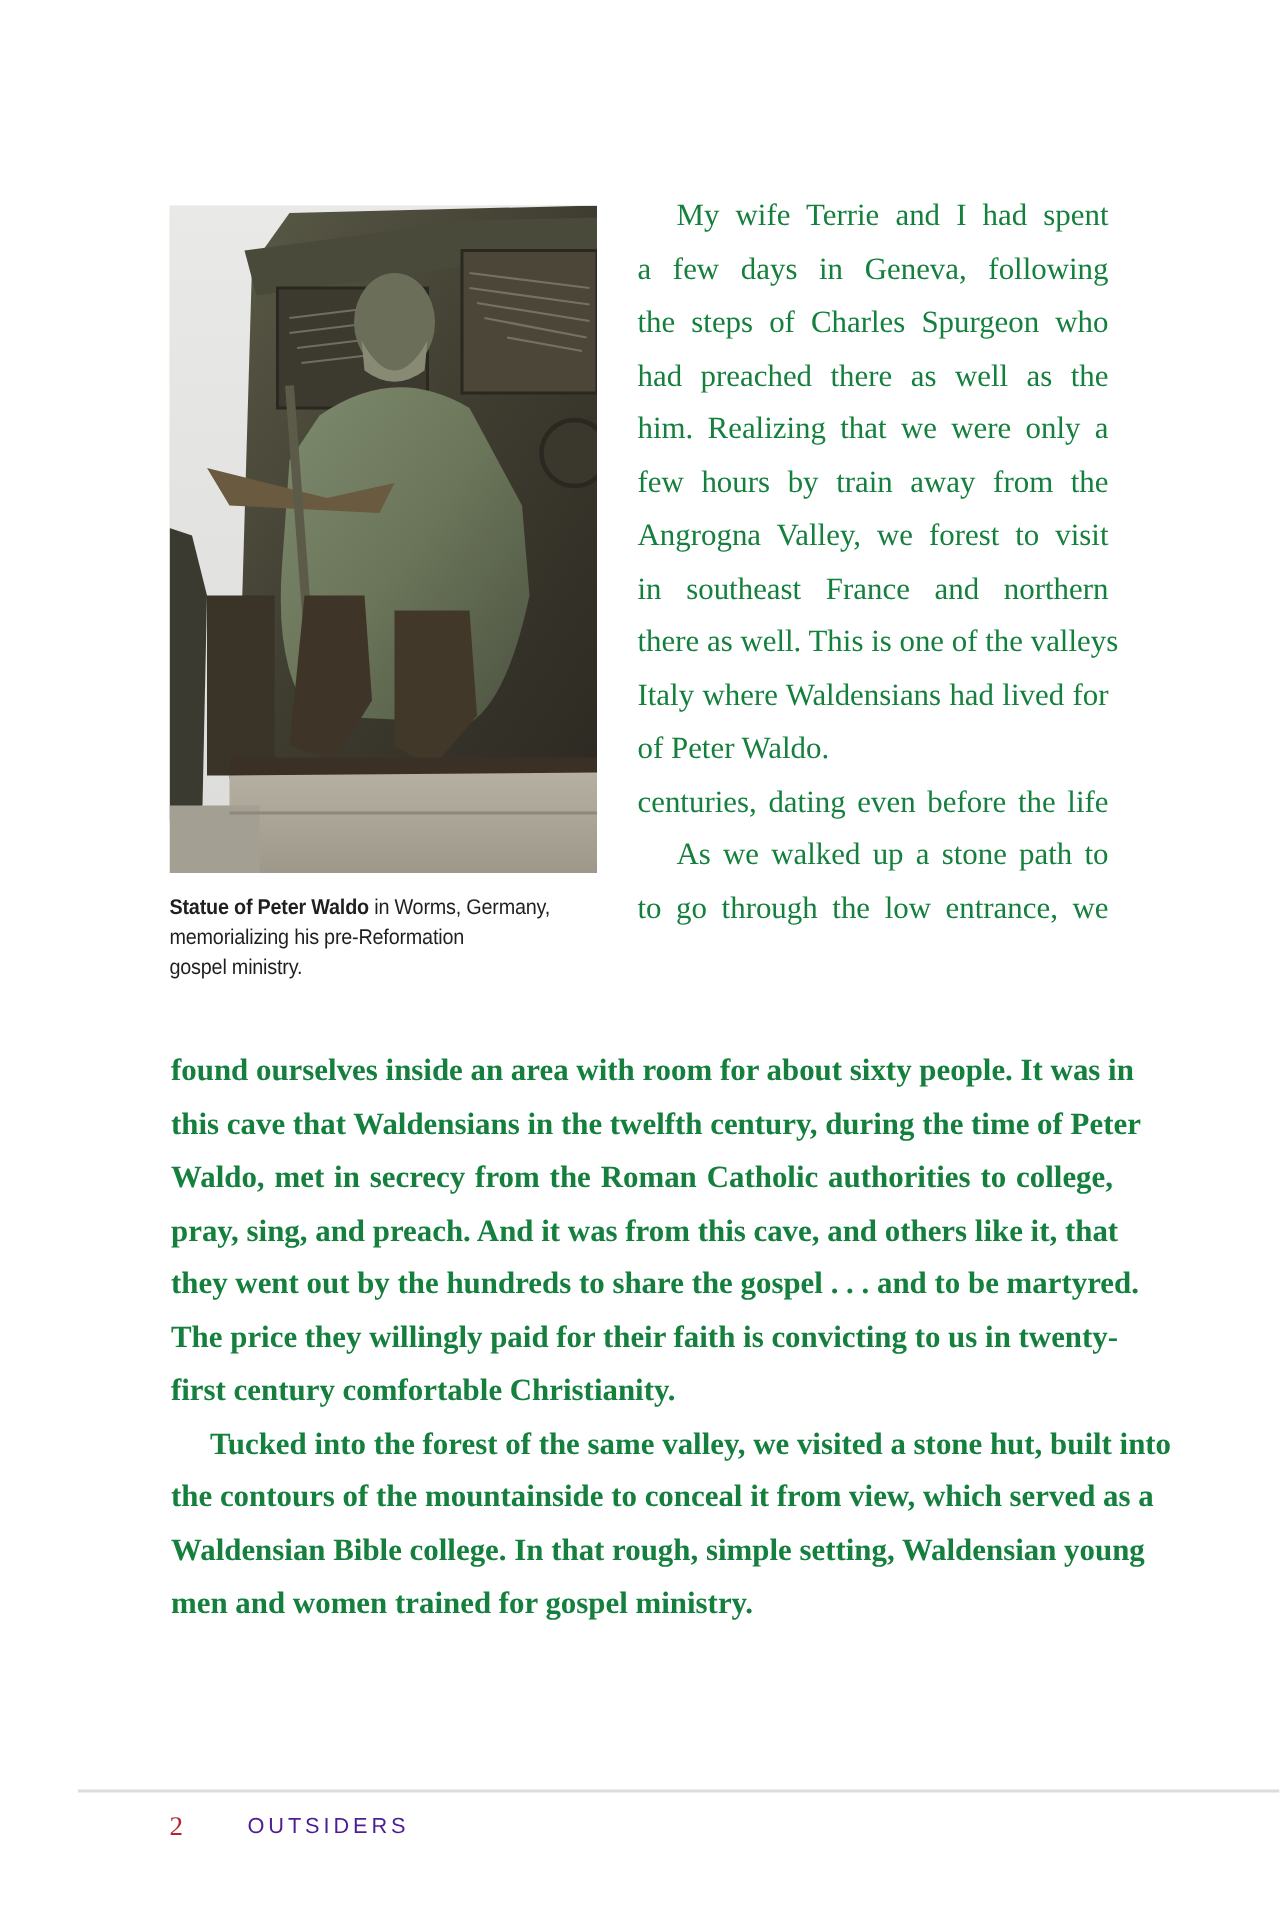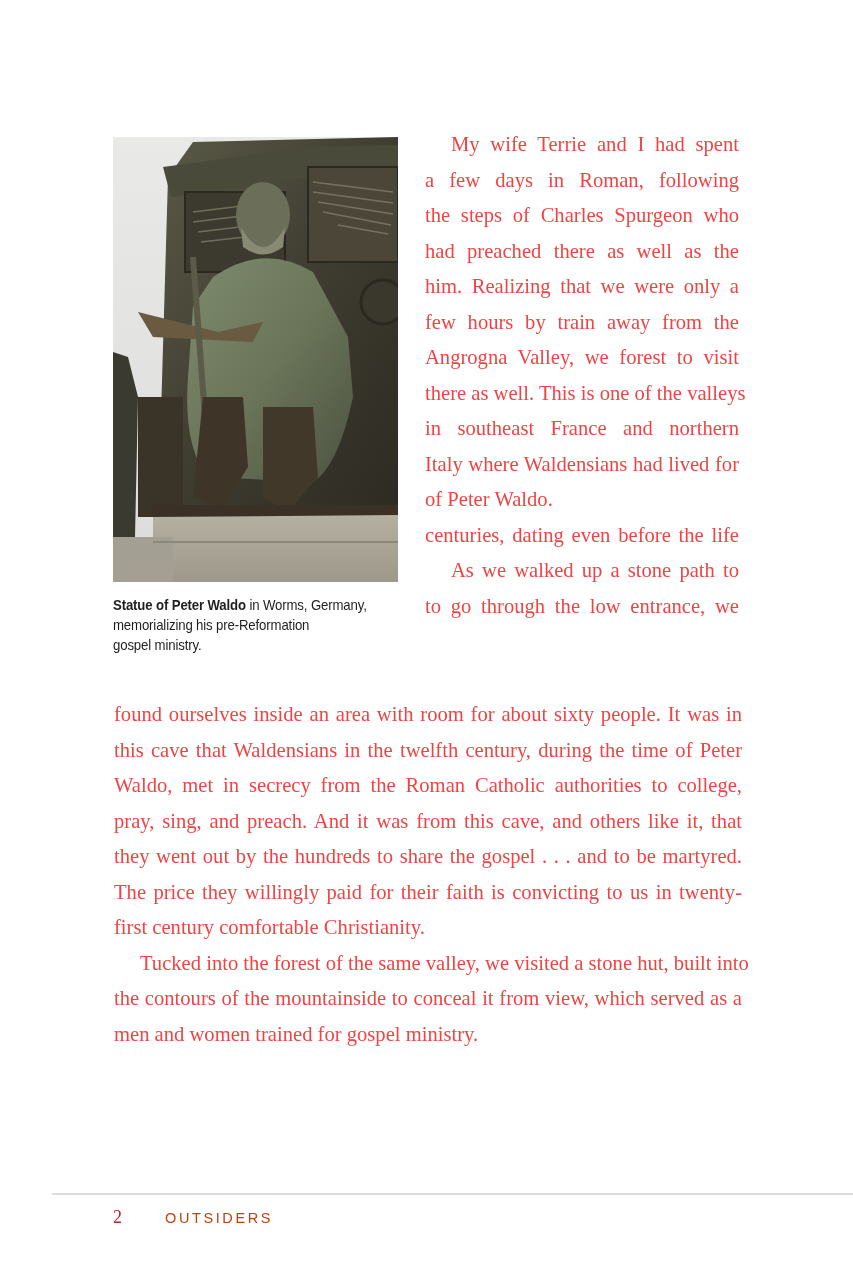--- a/index.html
+++ b/index.html
@@ -46,32 +46,33 @@
       transform-origin: left top;
       width: 310px;
     }
     .caption b { font-weight: bold; }
 
     
     .text {
       position: absolute;
       font-size: 20.6px;
       line-height: 35.5px;
-      color: #ef4444;
+      color: #15803d;
       text-align: justify;
     }
     .col-right {
       left: 425px;
       top: 127px;
       width: 314px;
     }
     .full {
       left: 114px;
       top: 697px;
       width: 628px;
+      font-weight: bold;
     }
     .line {
       display: block;
       text-align: justify;
       text-align-last: justify;
       white-space: nowrap;
       height: 35.5px;
     }
     .line.last {
       text-align-last: left;
@@ -102,21 +103,21 @@
       font-size: 18px;
       color: #b3262d;
     }
     .running-head {
       position: absolute;
       left: 165px;
       top: 1210px;
       font-family: "Liberation Sans", "DejaVu Sans", sans-serif;
       font-size: 14.5px;
       letter-spacing: 2.6px;
-      color: #c2410c;
+      color: #4c1d95;
     }
   </style>
 </head>
 <body>
 
 <div class="page">
 
   <div class="figure">
     <div class="photo" title="Bronze statue of Peter Waldo seated with an open book, on a carved pedestal with inscriptions">
       <svg width="285" height="445" viewBox="0 0 285 445" xmlns="http://www.w3.org/2000/svg">
@@ -182,45 +183,46 @@
     </div>
     <div class="caption">
       <div><b>Statue of Peter Waldo</b><span> in Worms, Germany,</span></div>
       <div>memorializing his pre-Reformation</div>
       <div>gospel ministry.</div>
     </div>
   </div>
 
   <div class="text col-right">
     <span class="line ind"><span class="line-inner">My wife Terrie and I had spent</span></span>
-    <span class="line"><span class="line-inner">a few days in Roman, following</span></span>
+    <span class="line"><span class="line-inner">a few days in Geneva, following</span></span>
     <span class="line"><span class="line-inner">the steps of Charles Spurgeon who</span></span>
     <span class="line"><span class="line-inner">had preached there as well as the</span></span>
     <span class="line"><span class="line-inner">him. Realizing that we were only a</span></span>
     <span class="line"><span class="line-inner">few hours by train away from the</span></span>
     <span class="line"><span class="line-inner">Angrogna Valley, we forest to visit</span></span>
+    <span class="line"><span class="line-inner">in southeast France and northern</span></span>
     <span class="line"><span class="line-inner">there as well. This is one of the valleys</span></span>
-    <span class="line"><span class="line-inner">in southeast France and northern</span></span>
     <span class="line"><span class="line-inner">Italy where Waldensians had lived for</span></span>
     <span class="line last"><span class="line-inner">of Peter Waldo.</span></span>
     <span class="line"><span class="line-inner">centuries, dating even before the life</span></span>
     <span class="line ind"><span class="line-inner">As we walked up a stone path to</span></span>
     <span class="line"><span class="line-inner">to go through the low entrance, we</span></span>
   </div>
 
   <div class="text full">
     <span class="line"><span class="line-inner">found ourselves inside an area with room for about sixty people. It was in</span></span>
     <span class="line"><span class="line-inner">this cave that Waldensians in the twelfth century, during the time of Peter</span></span>
     <span class="line"><span class="line-inner">Waldo, met in secrecy from the Roman Catholic authorities to college,</span></span>
     <span class="line"><span class="line-inner">pray, sing, and preach. And it was from this cave, and others like it, that</span></span>
     <span class="line"><span class="line-inner">they went out by the hundreds to share the gospel . . . and to be martyred.</span></span>
     <span class="line"><span class="line-inner">The price they willingly paid for their faith is convicting to us in twenty-</span></span>
     <span class="line last"><span class="line-inner">first century comfortable Christianity.</span></span>
     <span class="line ind"><span class="line-inner">Tucked into the forest of the same valley, we visited a stone hut, built into</span></span>
     <span class="line"><span class="line-inner">the contours of the mountainside to conceal it from view, which served as a</span></span>
+    <span class="line"><span class="line-inner">Waldensian Bible college. In that rough, simple setting, Waldensian young</span></span>
     <span class="line last"><span class="line-inner">men and women trained for gospel ministry.</span></span>
   </div>
 
   <div class="footer-rule"></div>
   <div class="folio">2</div>
   <div class="running-head">OUTSIDERS</div>
 
 </div>
 
 </body></html>

